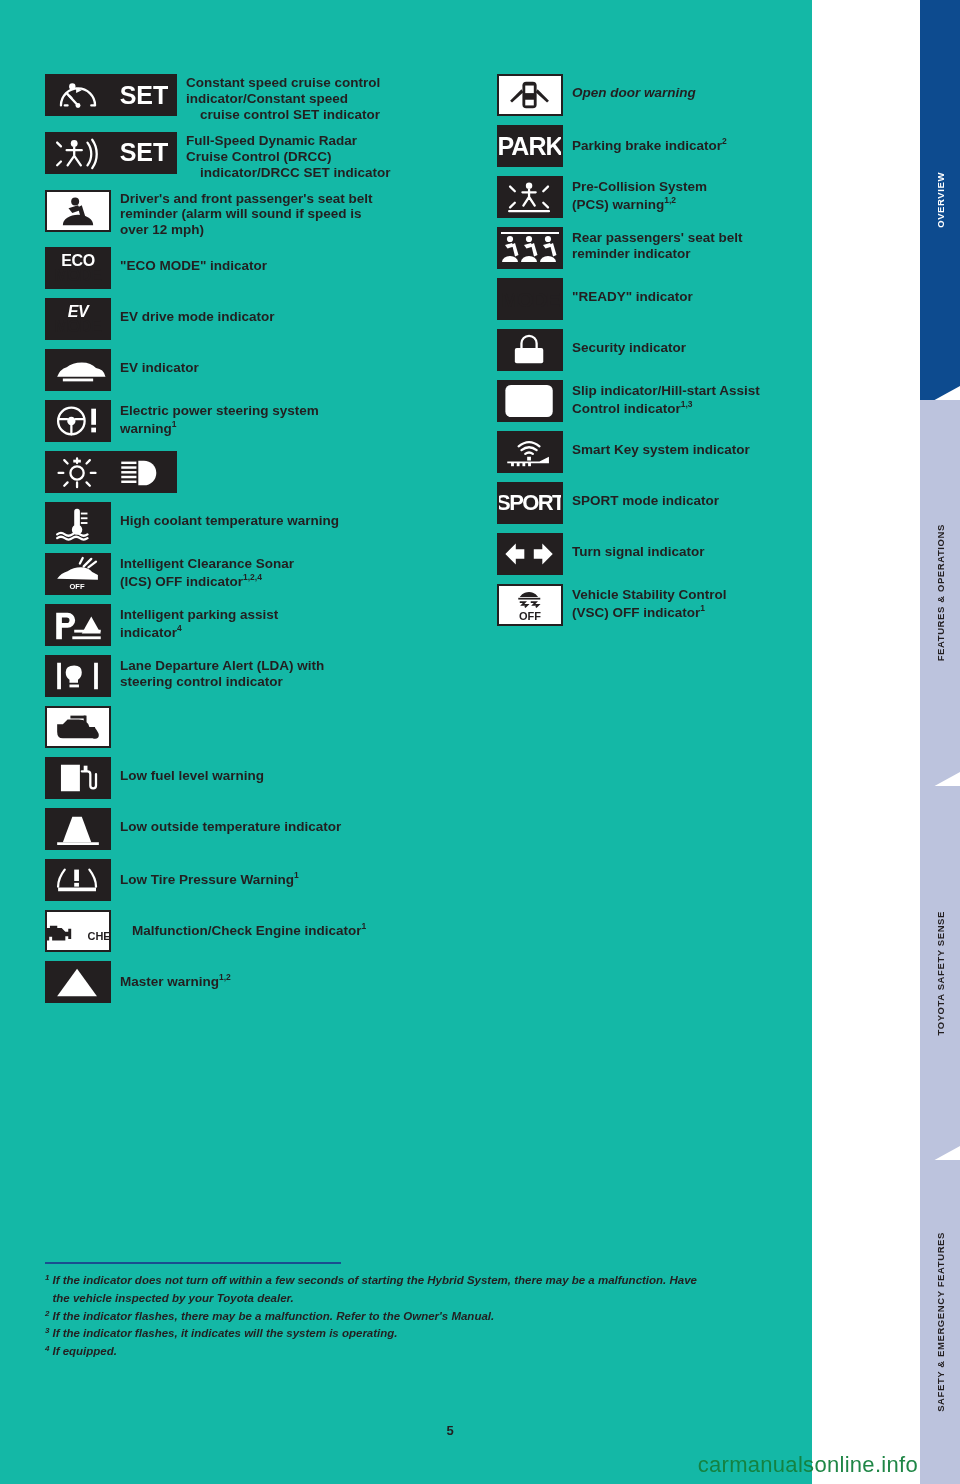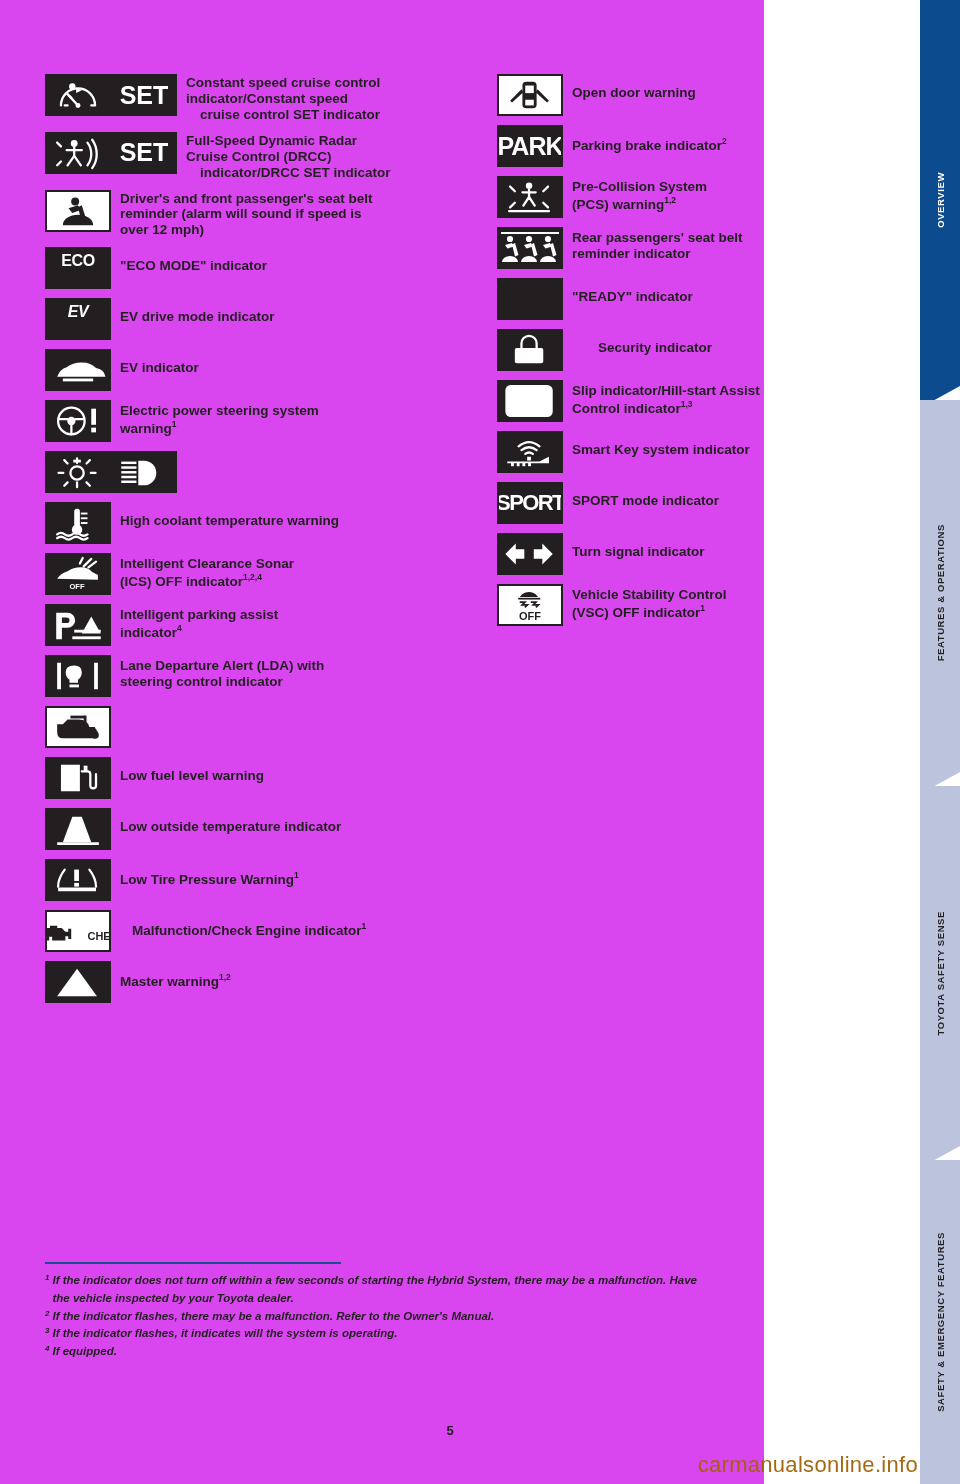--- a/index.html
+++ b/index.html
@@ -8,21 +8,22 @@
     background:#ffffff;
     font-family:"Liberation Sans", sans-serif;
     color:#231f20;
     position:relative;
     overflow:hidden;
   }
   .page{
     position:absolute;
     left:0;top:0;
     width:764px;height:1484px;
-    background:#d946ef;
+    background:#14b8a6;
+    padding-left:48px;
   }
 
   
   .tab-rail{
     position:absolute;
     right:0;top:0;
     width:40px;height:1484px;
   }
   .tab{
     position:absolute;
@@ -140,21 +141,21 @@
     width:900px;
     text-align:center;
     font-size:13px;
     font-weight:bold;
     color:#231f20;
   }
   .watermark{
     position:absolute;
     right:42px;bottom:6px;
     font-size:22px;
-    color:#a16207;
+    color:#15803d;
     letter-spacing:.3px;
     opacity:.95;
   }
 </style>
 </head>
 <body>
 
 <div class="page">
 
   <div class="content">
@@ -463,21 +464,21 @@
               <svg viewBox="0 0 60 38" width="58" height="36">
                 <rect x="22" y="5" width="15" height="28" rx="4" fill="currentColor"></rect>
                 <rect x="25" y="9" width="9" height="8" fill="#fff"></rect>
                 <rect x="25" y="24" width="9" height="6" fill="#fff"></rect>
                 <path fill="currentColor" d="M21 13 l-12 12 2 2 12 -11 z"></path>
                 <path fill="currentColor" d="M38 13 l12 12 -2 2 -12 -11 z"></path>
               </svg>
             </div>
           </div>
           <div class="label mid">
-            <span style="display:block;">Open door warning</span>
+            <span style="display:block;font-style:italic;">Open door warning</span>
           </div>
         </div>
         <div class="row">
           <div class="sym-group">
             <div class="sym">
               <span class="txt" style="font-size:25px;letter-spacing:-1px;">PARK</span>
             </div>
           </div>
           <div class="label mid">
             <span style="display:block;">Parking brake indicator<sup>2</sup></span>
@@ -545,21 +546,21 @@
             <div class="sym">
               <svg viewBox="0 0 60 38" width="58" height="36">
                 <rect x="14" y="17" width="30" height="16" rx="2" fill="currentColor"></rect>
                 <path stroke="currentColor" fill="none" stroke-width="2.4" stroke-linecap="round" d="M21 17 v-5 a8 8 0 0 1 16 0 v5"></path>
                 <path fill="currentColor" d="M6 24 q9 -11 23 -11 q14 0 23 11 q-9 4 -23 4 q-14 0 -23 -4 z" opacity="0"></path>
                 <rect x="26" y="22" width="6" height="8" fill="#fff"></rect>
               </svg>
             </div>
           </div>
           <div class="label mid">
-            <span style="display:block;margin-left:26px;">Security indicator</span>
+            <span style="display:block;">Security indicator</span>
           </div>
         </div>
         <div class="row">
           <div class="sym-group">
             <div class="sym">
               <svg viewBox="0 0 60 38" width="58" height="36">
                 <rect x="4" y="2" width="50" height="34" rx="6" fill="currentColor"></rect>
                 <path fill="#fff" d="M15 16 q3 -6 8 -7 q7 -2 13 0 q5 1 8 7 z"></path>
                 <rect x="13" y="17" width="32" height="2.6" fill="#fff"></rect>
                 <path fill="#fff" d="M14 24 l8 0 -4 4 8 0 -4 4 M30 24 l8 0 -4 4 8 0 -4 4" stroke="#fff" stroke-width="2.4"></path>

